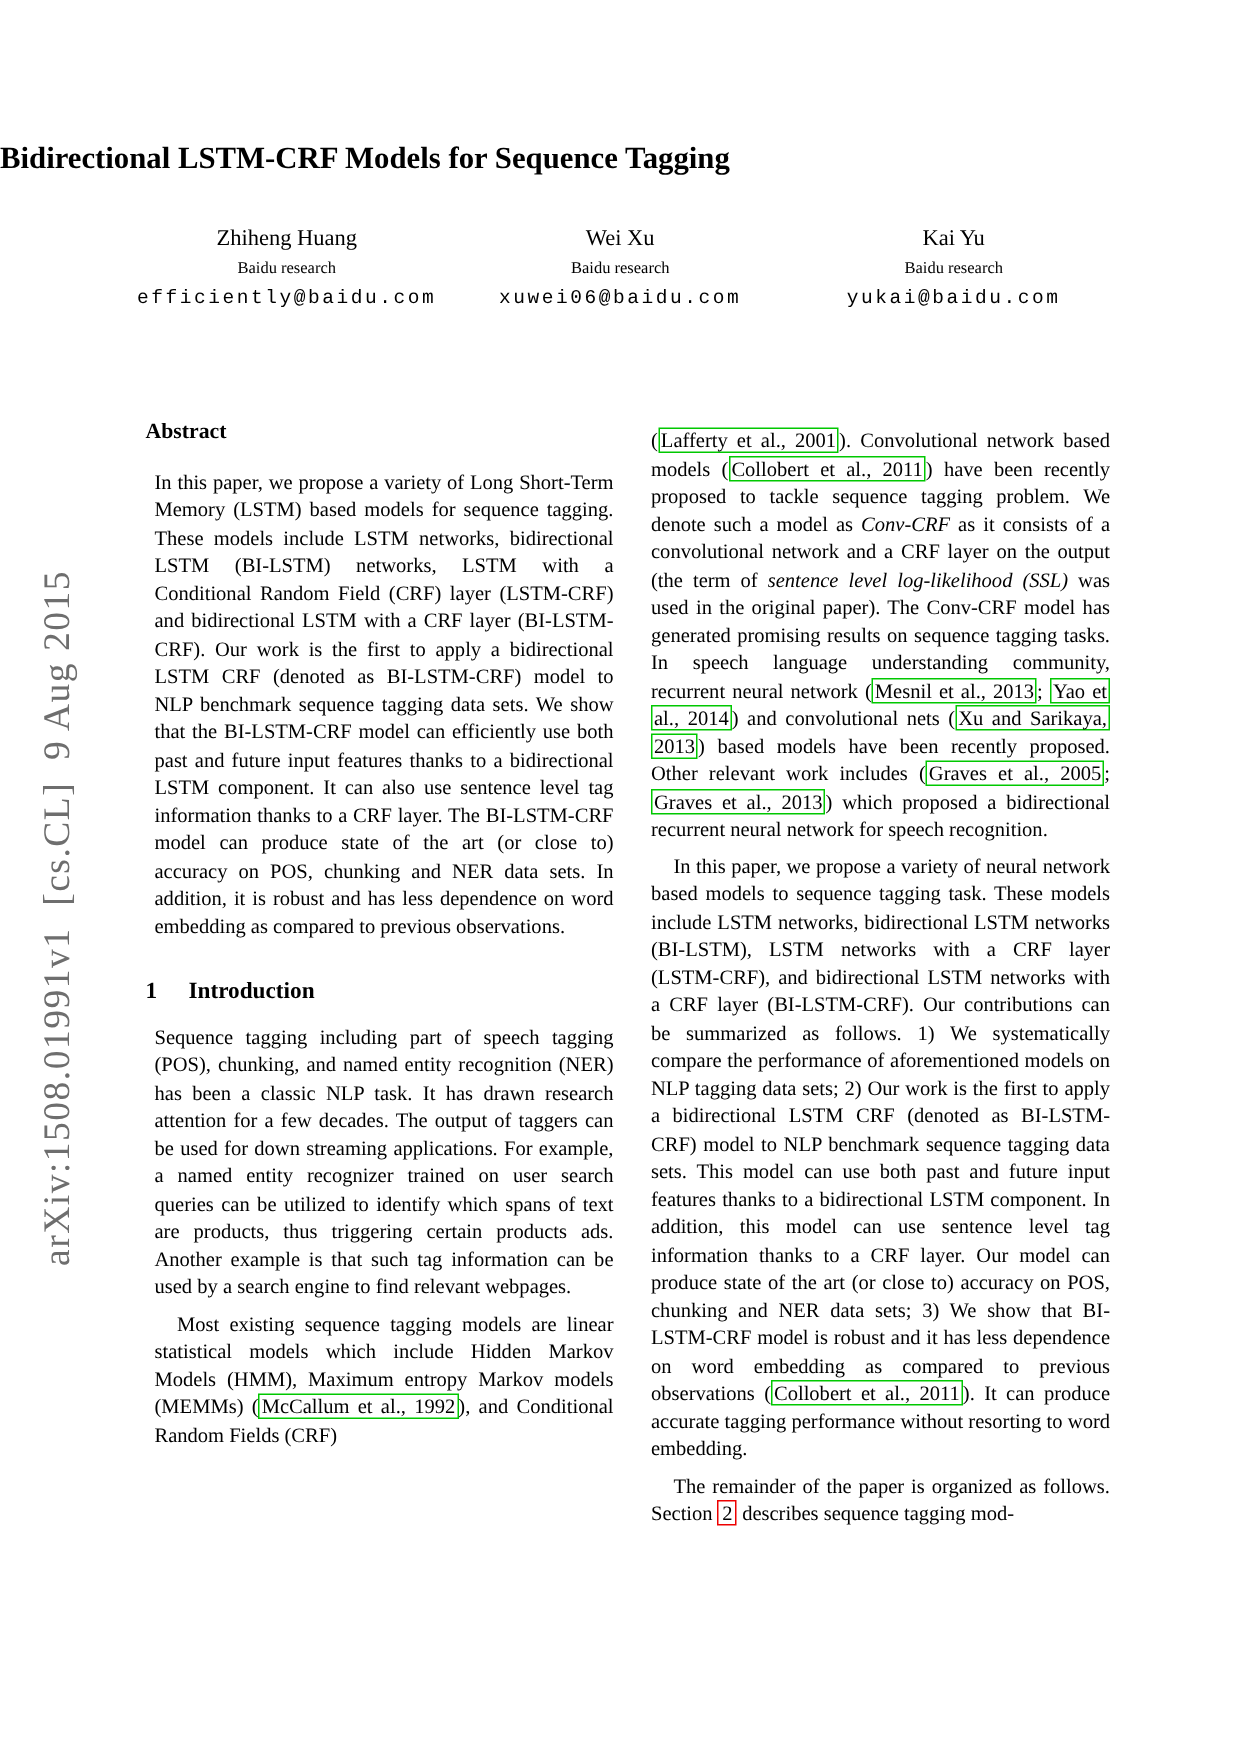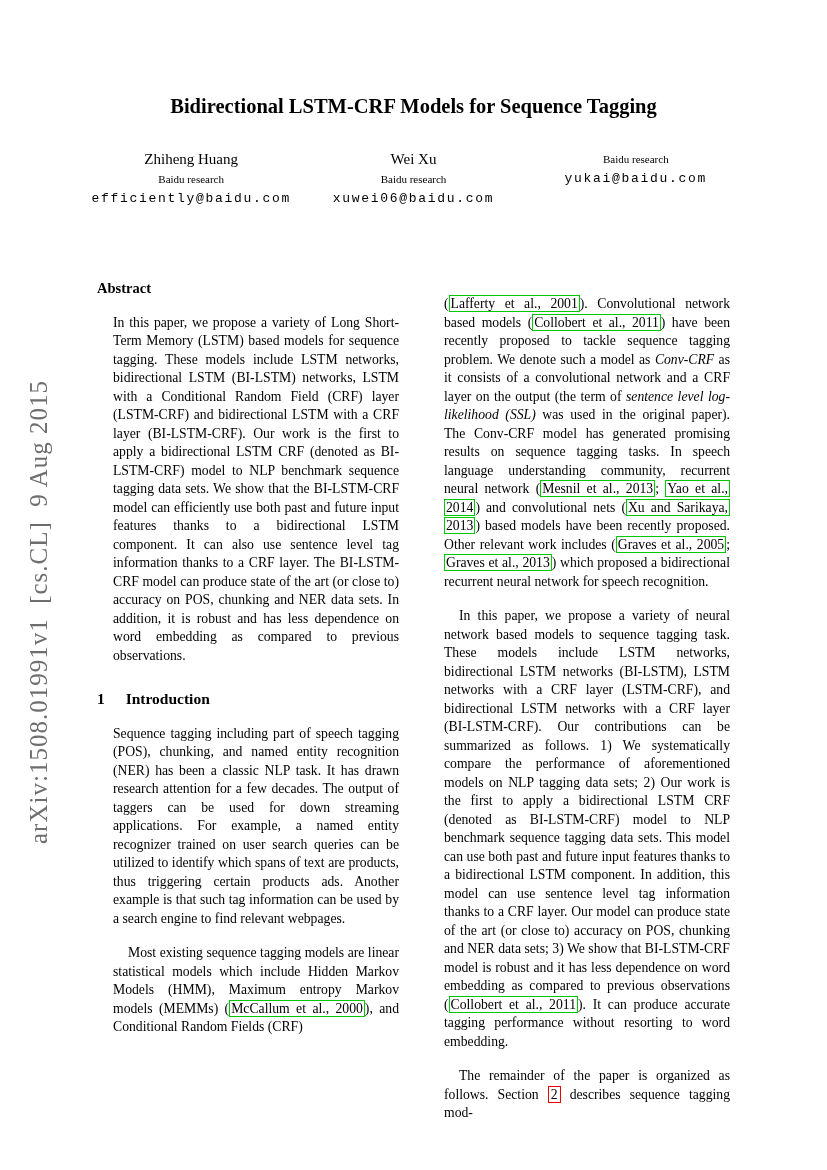--- a/index.html
+++ b/index.html
@@ -12,21 +12,21 @@
   
   .arxiv-banner {
     position:absolute; left:39px; top:612px;
     transform:translate(-50%,-50%) rotate(-90deg);
     font-size:25px; letter-spacing:1px; color:#6e6e6e;
     white-space:pre;
   }
 
   .paper-title {
     position:absolute; top:95px; left:0; width:100%;
-    text-align:center; font-size:20.5px; font-weight:bold; margin:0;
+    font-size:20.5px; font-weight:bold; margin:0;
   }
 
   .authors {
     position:absolute; top:149px; left:80px; width:667px;
     display:flex;
   }
   .author { flex:1; text-align:center; }
   .a-name  { font-weight:normal; font-size:15px; line-height:20px; }
   .a-aff   { font-size:11px; line-height:20px; }
   .a-email { font-family:"Liberation Mono", monospace; font-size:13px;
@@ -43,21 +43,21 @@
   .abs-head {
     text-align:left; font-weight:bold; font-size:14.5px;
     margin:0 0 15px 0;
   }
   .abs-text { margin:0 34px 0 26px; }
 
   .sec-head { font-weight:bold; font-size:15.5px; margin:25px 0 12px 0; text-align:left; }
   .sec-num  { }
   .sec-title { margin-left:17px; }
 
-  .body-p { margin:16px; }
+  .body-p { margin:6px; }
   .indent { text-indent:15px; }
 
   
   .seg-cite {
     border:1.2px solid #00c800; padding:0 1px;
     box-decoration-break:clone; -webkit-box-decoration-break:clone;
   }
   .seg-ref {
     border:1.2px solid #ee0000; padding:0 2px;
     box-decoration-break:clone; -webkit-box-decoration-break:clone;
@@ -78,36 +78,37 @@
       <div class="a-name">Zhiheng Huang</div>
       <div class="a-aff">Baidu research</div>
       <div class="a-email">efficiently@baidu.com</div>
     </div>
     <div class="author">
       <div class="a-name">Wei Xu</div>
       <div class="a-aff">Baidu research</div>
       <div class="a-email">xuwei06@baidu.com</div>
     </div>
     <div class="author">
+      <div class="a-name">Kai Yu</div>
       <div class="a-aff">Baidu research</div>
       <div class="a-email">yukai@baidu.com</div>
     </div>
   </div>
 
   <div class="col col-left">
     <div class="abs-head">Abstract</div>
     <p class="abs-text body-p">In this paper, we propose a variety of Long Short-Term Memory (LSTM) based models for sequence tagging. These models include LSTM networks, bidirectional LSTM (BI-LSTM) networks, LSTM with a Conditional Random Field (CRF) layer (LSTM-CRF) and bidirectional LSTM with a CRF layer (BI-LSTM-CRF). Our work is the first to apply a bidirectional LSTM CRF (denoted as BI-LSTM-CRF) model to NLP benchmark sequence tagging data sets. We show that the BI-LSTM-CRF model can efficiently use both past and future input features thanks to a bidirectional LSTM component. It can also use sentence level tag information thanks to a CRF layer. The BI-LSTM-CRF model can produce state of the art (or close to) accuracy on POS, chunking and NER data sets. In addition, it is robust and has less dependence on word embedding as compared to previous observations.</p>
 
     <div class="sec-head">
       <span class="sec-num">1</span>
       <span class="sec-title">Introduction</span>
     </div>
 
     <p class="body-p">Sequence tagging including part of speech tagging (POS), chunking, and named entity recognition (NER) has been a classic NLP task. It has drawn research attention for a few decades. The output of taggers can be used for down streaming applications. For example, a named entity recognizer trained on user search queries can be utilized to identify which spans of text are products, thus triggering certain products ads. Another example is that such tag information can be used by a search engine to find relevant webpages.</p>
-    <p class="body-p indent"><span>Most existing sequence tagging models are linear statistical models which include Hidden Markov Models (HMM), Maximum entropy Markov models (MEMMs) (</span><span class="seg-cite">McCallum et al., 2000</span><span>), and Conditional Random Fields (CRF)</span></p>
+    <p class="body-p indent"><span>Most existing sequence tagging models are linear statistical models which include Hidden Markov Models (HMM), Maximum entropy Markov models (MEMMs) (</span><span class="seg-cite">McCallum et al., 1992</span><span>), and Conditional Random Fields (CRF)</span></p>
   </div>
 
   <div class="col col-right">
     <p class="body-p"><span>(</span><span class="seg-cite">Lafferty et al., 2001</span><span>).  Convolutional network based models (</span><span class="seg-cite">Collobert et al., 2011</span><span>) have been recently proposed to tackle sequence tagging problem.  We denote such a model as </span><span class="seg-i">Conv-CRF</span><span> as it consists of a convolutional network and a CRF layer on the output (the term of </span><span class="seg-i">sentence level log-likelihood (SSL)</span><span> was used in the original paper). The Conv-CRF model has generated promising results on sequence tagging tasks.  In speech language understanding community, recurrent neural network (</span><span class="seg-cite">Mesnil et al., 2013</span><span>; </span><span class="seg-cite">Yao et al., 2014</span><span>) and convolutional nets (</span><span class="seg-cite">Xu and Sarikaya, 2013</span><span>) based models have been recently proposed.  Other relevant work includes (</span><span class="seg-cite">Graves et al., 2005</span><span>; </span><span class="seg-cite">Graves et al., 2013</span><span>) which proposed a bidirectional recurrent neural network for speech recognition.</span></p>
     <p class="body-p indent"><span>In this paper, we propose a variety of neural network based models to sequence tagging task. These models include LSTM networks, bidirectional LSTM networks (BI-LSTM), LSTM networks with a CRF layer (LSTM-CRF), and bidirectional LSTM networks with a CRF layer (BI-LSTM-CRF). Our contributions can be summarized as follows.  1) We systematically compare the performance of aforementioned models on NLP tagging data sets; 2) Our work is the first to apply a bidirectional LSTM CRF (denoted as BI-LSTM-CRF) model to NLP benchmark sequence tagging data sets. This model can use both past and future input features thanks to a bidirectional LSTM component. In addition, this model can use sentence level tag information thanks to a CRF layer.  Our model can produce state of the art (or close to) accuracy on POS, chunking and NER data sets; 3) We show that BI-LSTM-CRF model is robust and it has less dependence on word embedding as compared to previous observations (</span><span class="seg-cite">Collobert et al., 2011</span><span>). It can produce accurate tagging performance without resorting to word embedding.</span></p>
     <p class="body-p indent"><span>The remainder of the paper is organized as follows. Section </span><span class="seg-ref">2</span><span> describes sequence tagging mod-</span></p>
   </div>
 
 </div>
 

